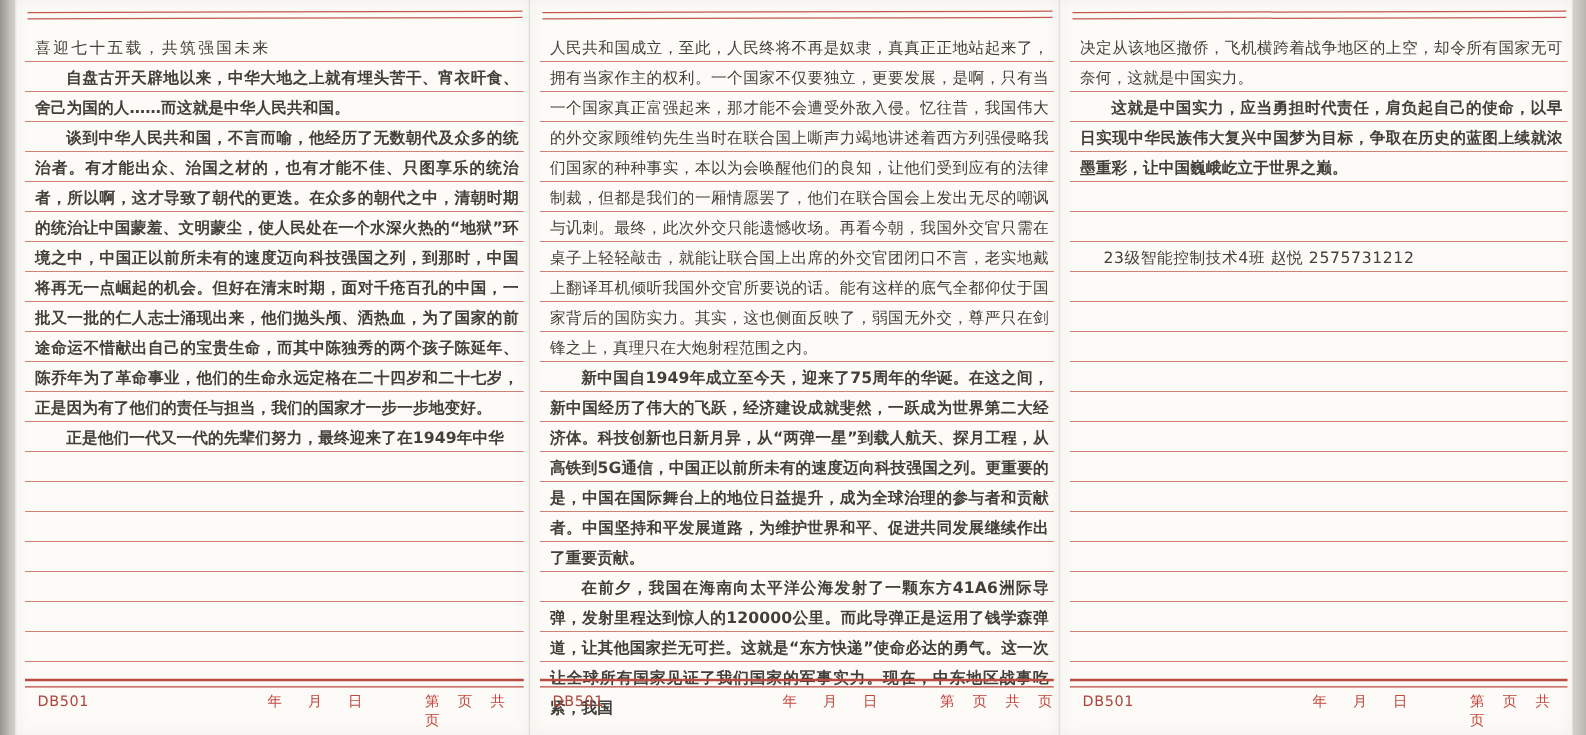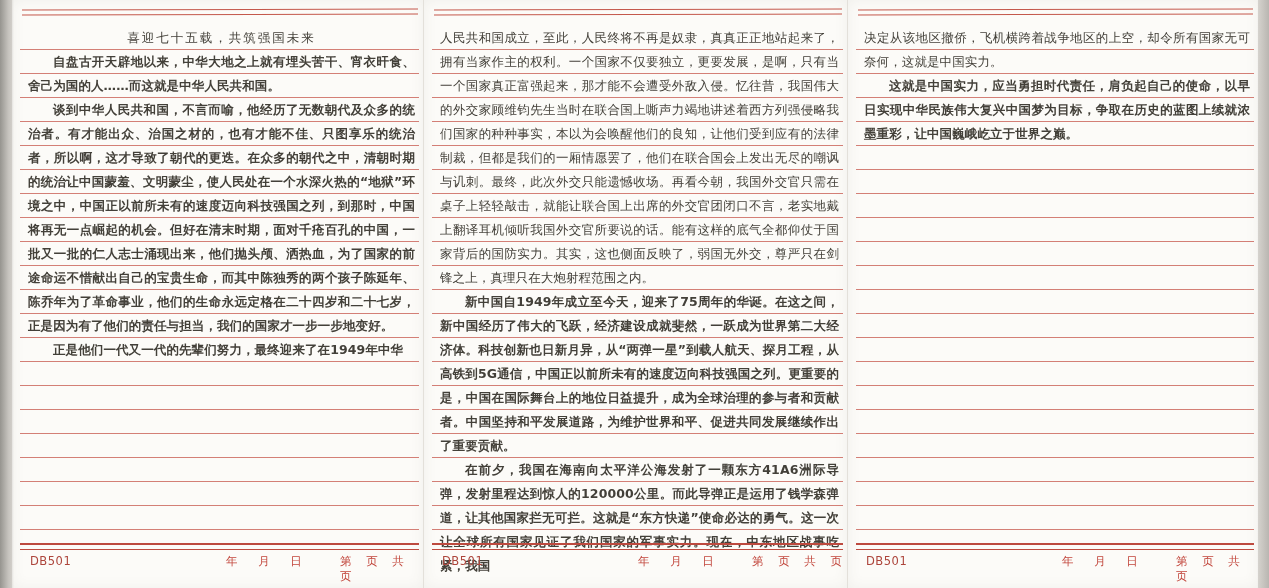--- a/index.html
+++ b/index.html
@@ -37,30 +37,30 @@
     position:absolute; left:8px; right:4px; top:543px; height:4px;
     border-top:2px solid #bd4a3f; border-bottom:1px solid #bd4a3f;
   }
 
   .textblock {
     position:absolute; left:16px; right:8px; top:26px; height:506px;
     color:#434039; font-size:12.5px; line-height:24px;
     letter-spacing:.1px; text-align:justify; word-break:break-all;
   }
   .textblock p { margin:0; }
-  .title  { text-align:center; letter-spacing:2px; }
+  .title  { text-align:left; letter-spacing:2px; }
   .indent { text-indent:2em;font-weight:bold; }
   .signature { margin-top:48px !important; text-indent:1.5em; letter-spacing:.5px; }
 
   .footer {
     position:absolute; left:0; right:0; top:550px; height:22px;
     color:#c2473d; font-size:11.5px;
   }
   .f-code { position:absolute; left:18px; top:4px; letter-spacing:.5px; color:#ad453b; }
-  .f-date { position:absolute; left:202px; top:4px; word-spacing:17px;margin-left:12px; }
+  .f-date { position:absolute; left:202px; top:4px; word-spacing:17px; }
   .f-page { position:absolute; left:328px; top:4px; word-spacing:11px; }
 </style>
 </head>
 <body>
 
 <div class="canvas">
 
   <div class="page page-1">
     <div class="topline"></div>
     <div class="rules"></div>
@@ -93,20 +93,21 @@
       <span class="f-page">第 页 共 页</span>
     </div>
   </div>
 
   <div class="page page-3">
     <div class="topline"></div>
     <div class="rules"></div>
     <div class="textblock">
       <p>决定从该地区撤侨，飞机横跨着战争地区的上空，却令所有国家无可奈何，这就是中国实力。</p>
       <p class="indent">这就是中国实力，应当勇担时代责任，肩负起自己的使命，以早日实现中华民族伟大复兴中国梦为目标，争取在历史的蓝图上续就浓墨重彩，让中国巍峨屹立于世界之巅。</p>
+      <p class="signature">23级智能控制技术4班 赵悦 2575731212</p>
     </div>
     <div class="bottomline"></div>
     <div class="footer">
       <span class="f-code">DB501</span>
       <span class="f-date">年 月 日</span>
       <span class="f-page">第 页 共 页</span>
     </div>
   </div>
 
   <div class="edge edge-left"></div>

